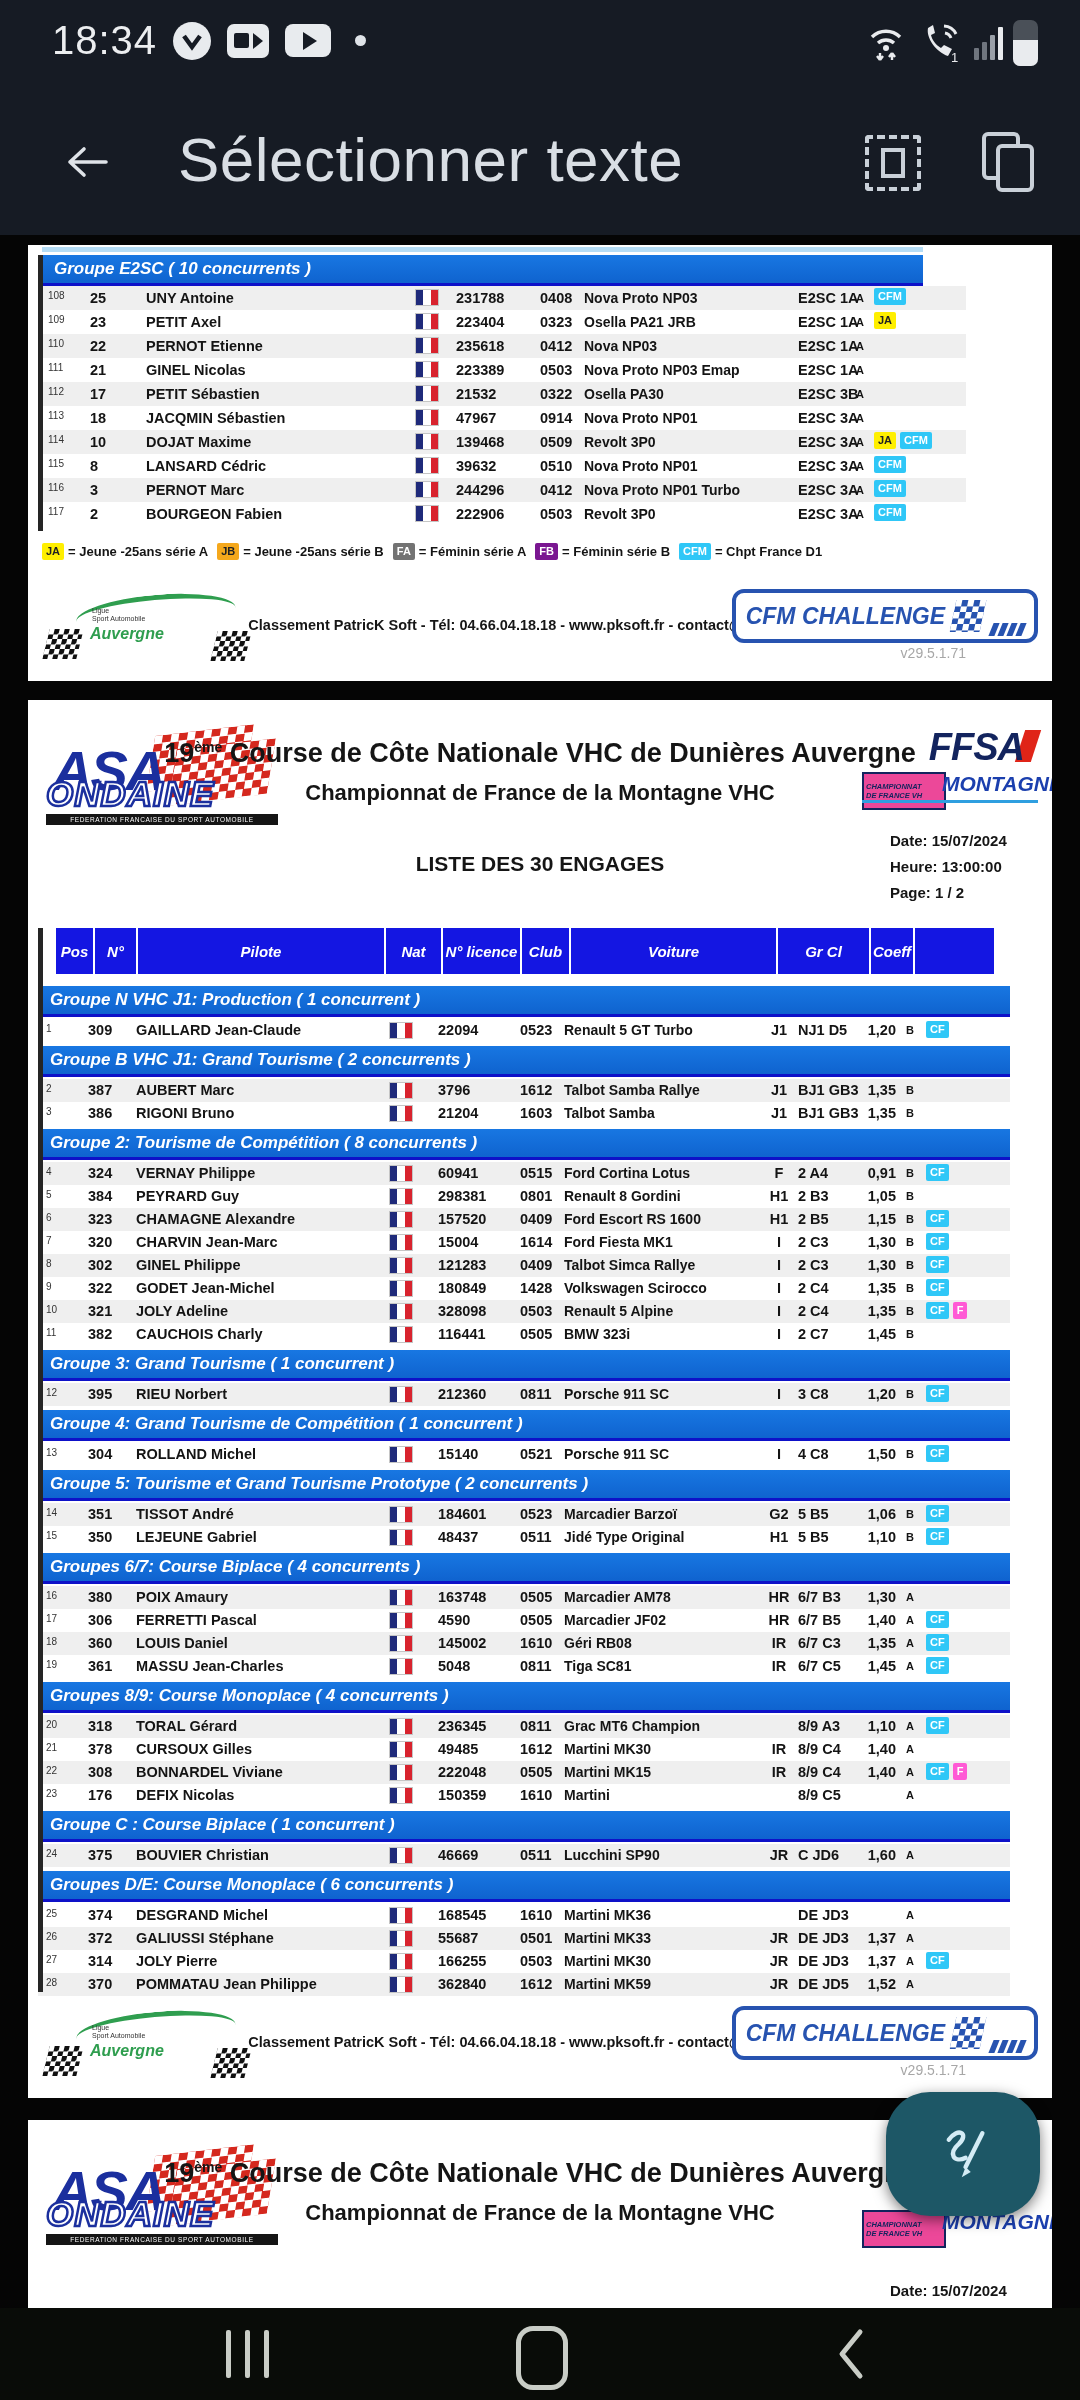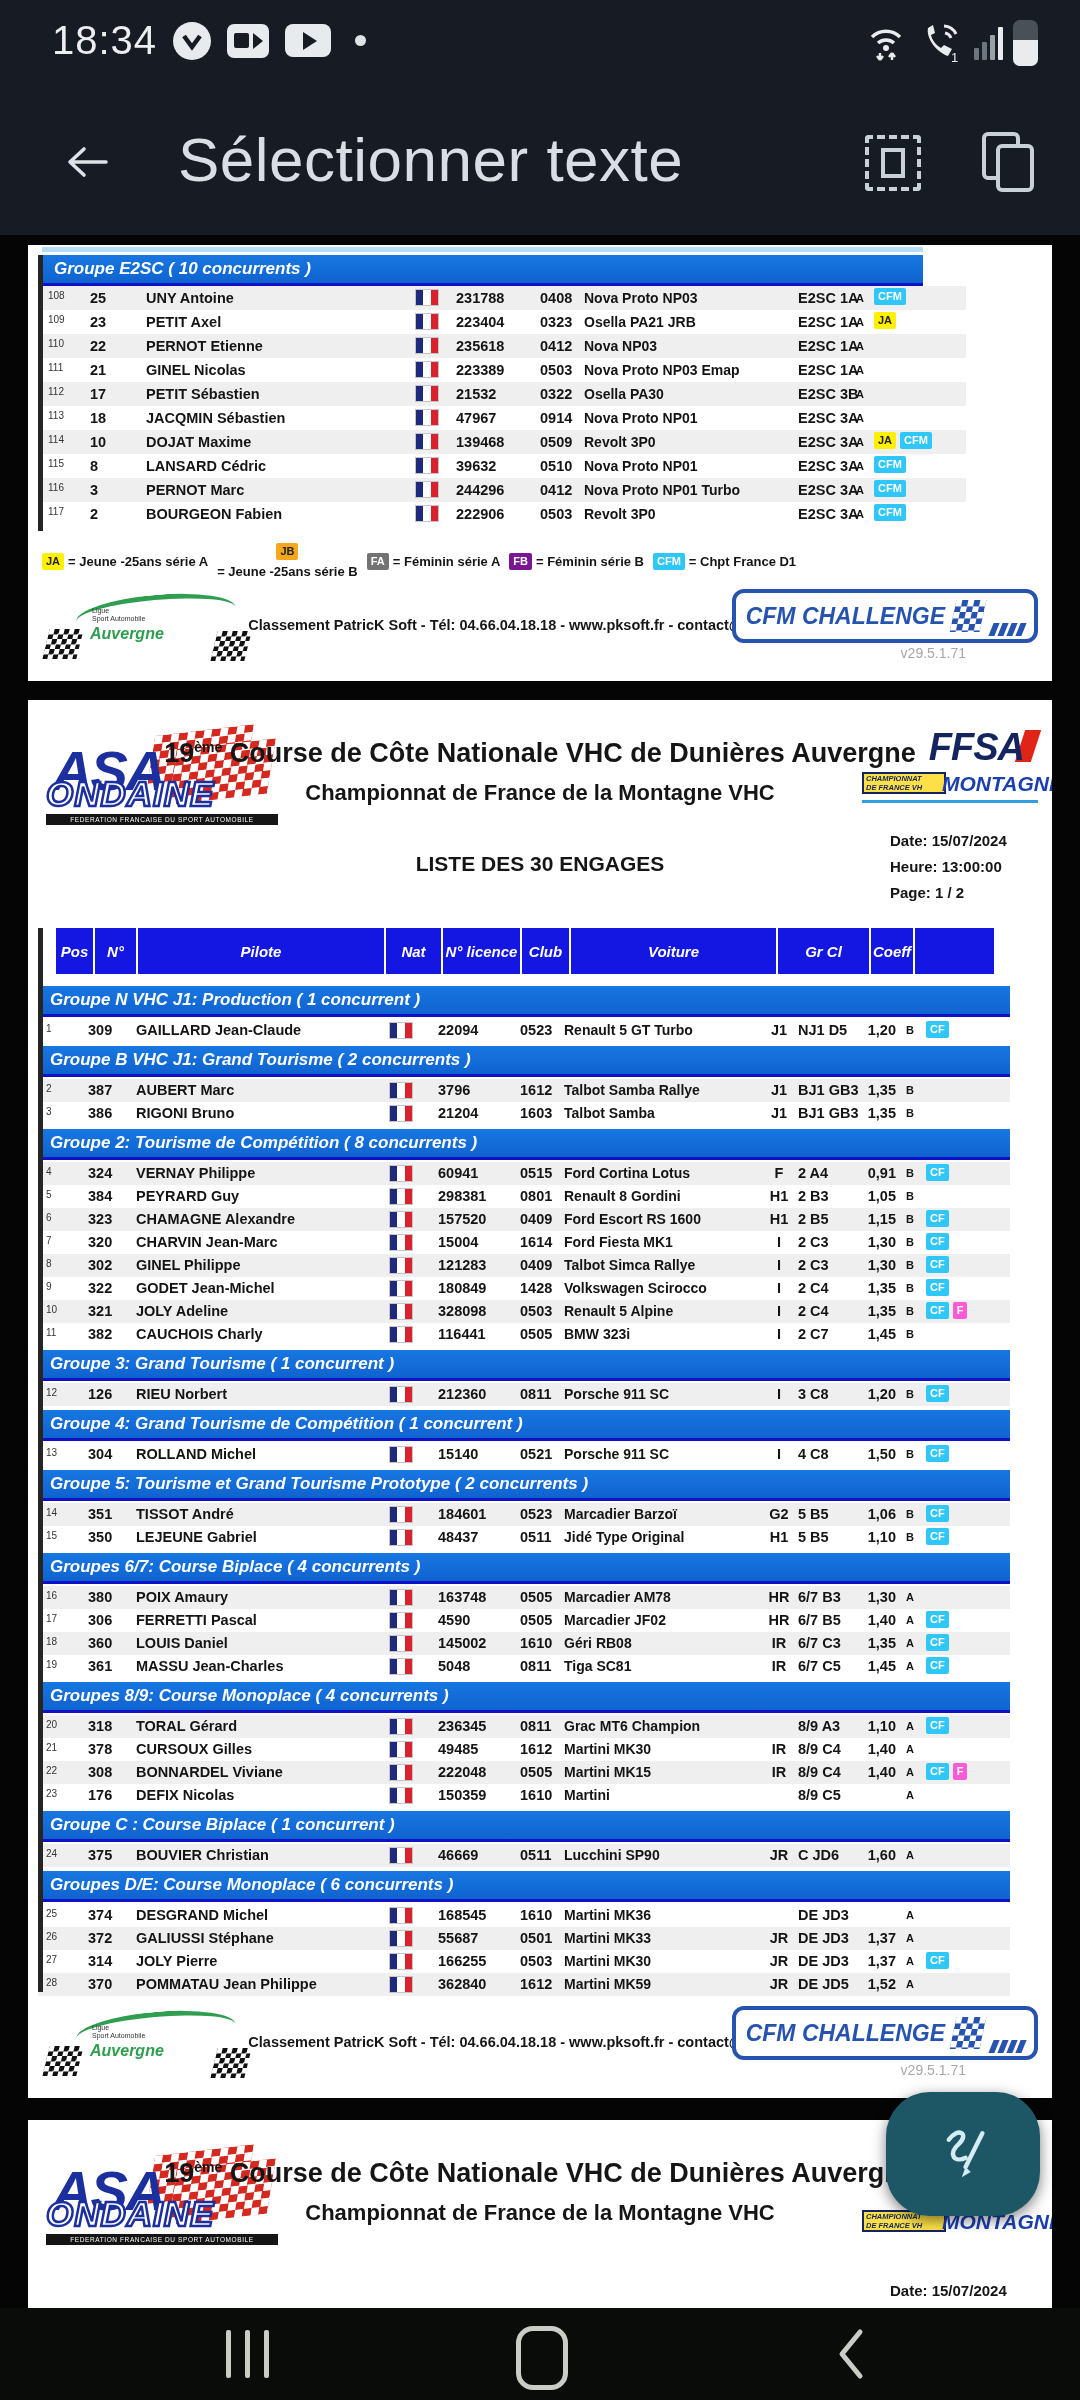--- a/index.html
+++ b/index.html
@@ -74,21 +74,21 @@
   .asa .t2{position:absolute;left:2px;top:44px;font-size:35px;font-weight:900;font-style:italic;color:#fff;
            -webkit-text-stroke:2.5px #1b2f9e;letter-spacing:1px;}
   .asa .bar{position:absolute;left:2px;top:84px;width:232px;height:11px;background:#151515;color:#fff;
             font-size:6.5px;text-align:center;line-height:11px;letter-spacing:0.6px;}
   .doctitle{position:absolute;left:0;top:38px;width:100%;text-align:center;font-size:27px;font-weight:900;color:#151515;}
   .doctitle sup{font-size:14px;}
   .docsub{position:absolute;left:0;top:80px;width:100%;text-align:center;font-size:22px;font-weight:600;color:#151515;}
   .ffsa{position:absolute;right:10px;top:26px;width:180px;height:86px;}
   .ffsa .fn{position:absolute;right:18px;top:0;font-size:38px;font-weight:900;font-style:italic;color:#13245e;letter-spacing:-1px;}
   .ffsa .red{position:absolute;right:6px;top:4px;width:16px;height:32px;background:#e02418;transform:skewX(-18deg);}
-  .ffsa .box{position:absolute;left:0;top:46px;width:76px;border:2px solid #13245e;padding:0 2px;background:#fde047;}
+  .ffsa .box{position:absolute;left:0;top:46px;width:76px;border:2px solid #13245e;padding:8px 2px;background:#ec4899;}
   .ffsa .box div{font-size:7.5px;font-weight:700;font-style:italic;color:#13245e;line-height:9px;}
   .ffsa .mont{position:absolute;left:80px;top:46px;font-size:21px;font-weight:900;font-style:italic;color:#1b3fae;}
   .ffsa .ul{position:absolute;left:0;top:74px;width:176px;height:3px;background:#2f9fe0;}
   .meta{position:absolute;left:862px;top:128px;}
   .meta div{font-size:15px;font-weight:700;color:#151515;line-height:26px;white-space:nowrap;}
   .listtitle{position:absolute;left:0;top:152px;width:100%;text-align:center;font-size:21px;font-weight:900;color:#151515;}
   .thead{position:absolute;left:28px;top:228px;width:938px;height:46px;display:flex;background:#1416e2;}
   .hcell{border-right:2px solid #fff;color:#fff;font-size:15px;font-weight:700;font-style:italic;
          display:flex;align-items:center;justify-content:center;white-space:nowrap;}
   .hcell.fill{flex:1;border-right:none;}
@@ -326,21 +326,21 @@
             <span class="badge" style="background: rgb(47, 199, 247); color: rgb(255, 255, 255);">CFM</span>
           </span>
         </div>
       </div>
     <div class="tborder" style="top:10px;height:276px;"></div>
     <div class="legend" id="p1-legend">
         <span style="display: flex; align-items: center; gap: 4px;">
           <span class="badge" style="background: rgb(255, 239, 0); color: rgb(34, 34, 34);">JA</span>
           <span class="lbl">= Jeune -25ans série A</span>
         </span>
-        <span style="display: flex; align-items: center; gap: 4px; flex-direction: column;">
+        <span style="display: flex; align-items: center; gap: 4px;">
           <span class="badge" style="background: rgb(245, 168, 28); color: rgb(34, 34, 34);">JB</span>
           <span class="lbl">= Jeune -25ans série B</span>
         </span>
         <span style="display: flex; align-items: center; gap: 4px;">
           <span class="badge" style="background: #737373; color: rgb(255, 255, 255);">FA</span>
           <span class="lbl">= Féminin série A</span>
         </span>
         <span style="display: flex; align-items: center; gap: 4px;">
           <span class="badge" style="background: rgb(122, 22, 145); color: rgb(255, 255, 255);">FB</span>
           <span class="lbl">= Féminin série B</span>
@@ -584,21 +584,21 @@
           <span class="c car">BMW 323i</span>
           <span class="c gr">I</span>
           <span class="c cl">2 C7</span>
           <span class="c coeff">1,45</span>
           <span class="c serie">B</span>
           <span class="c badges"></span>
         </div>
         <div class="band band2">Groupe 3: Grand Tourisme ( 1 concurrent )</div>
         <div class="p2row even">
           <span class="c pos">12</span>
-          <span class="c num">126</span>
+          <span class="c num">395</span>
           <span class="c name">RIEU Norbert</span>
           <span class="c flag"></span>
           <span class="c lic">212360</span>
           <span class="c club">0811</span>
           <span class="c car">Porsche 911 SC</span>
           <span class="c gr">I</span>
           <span class="c cl">3 C8</span>
           <span class="c coeff">1,20</span>
           <span class="c serie">B</span>
           <span class="c badges">

